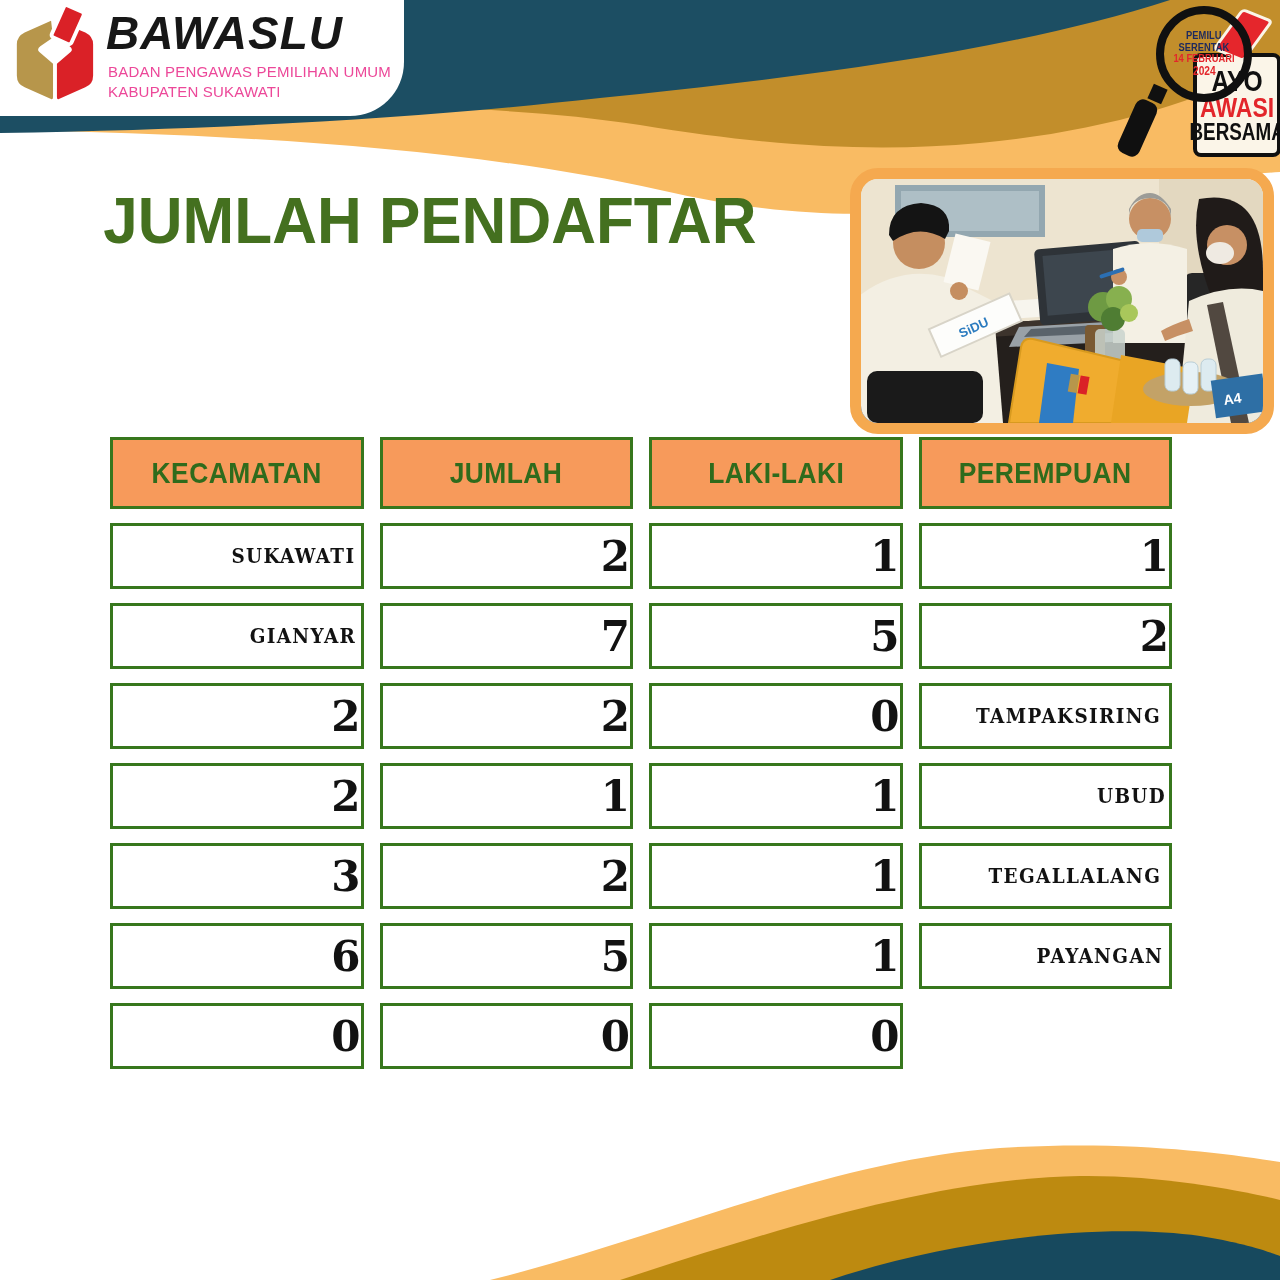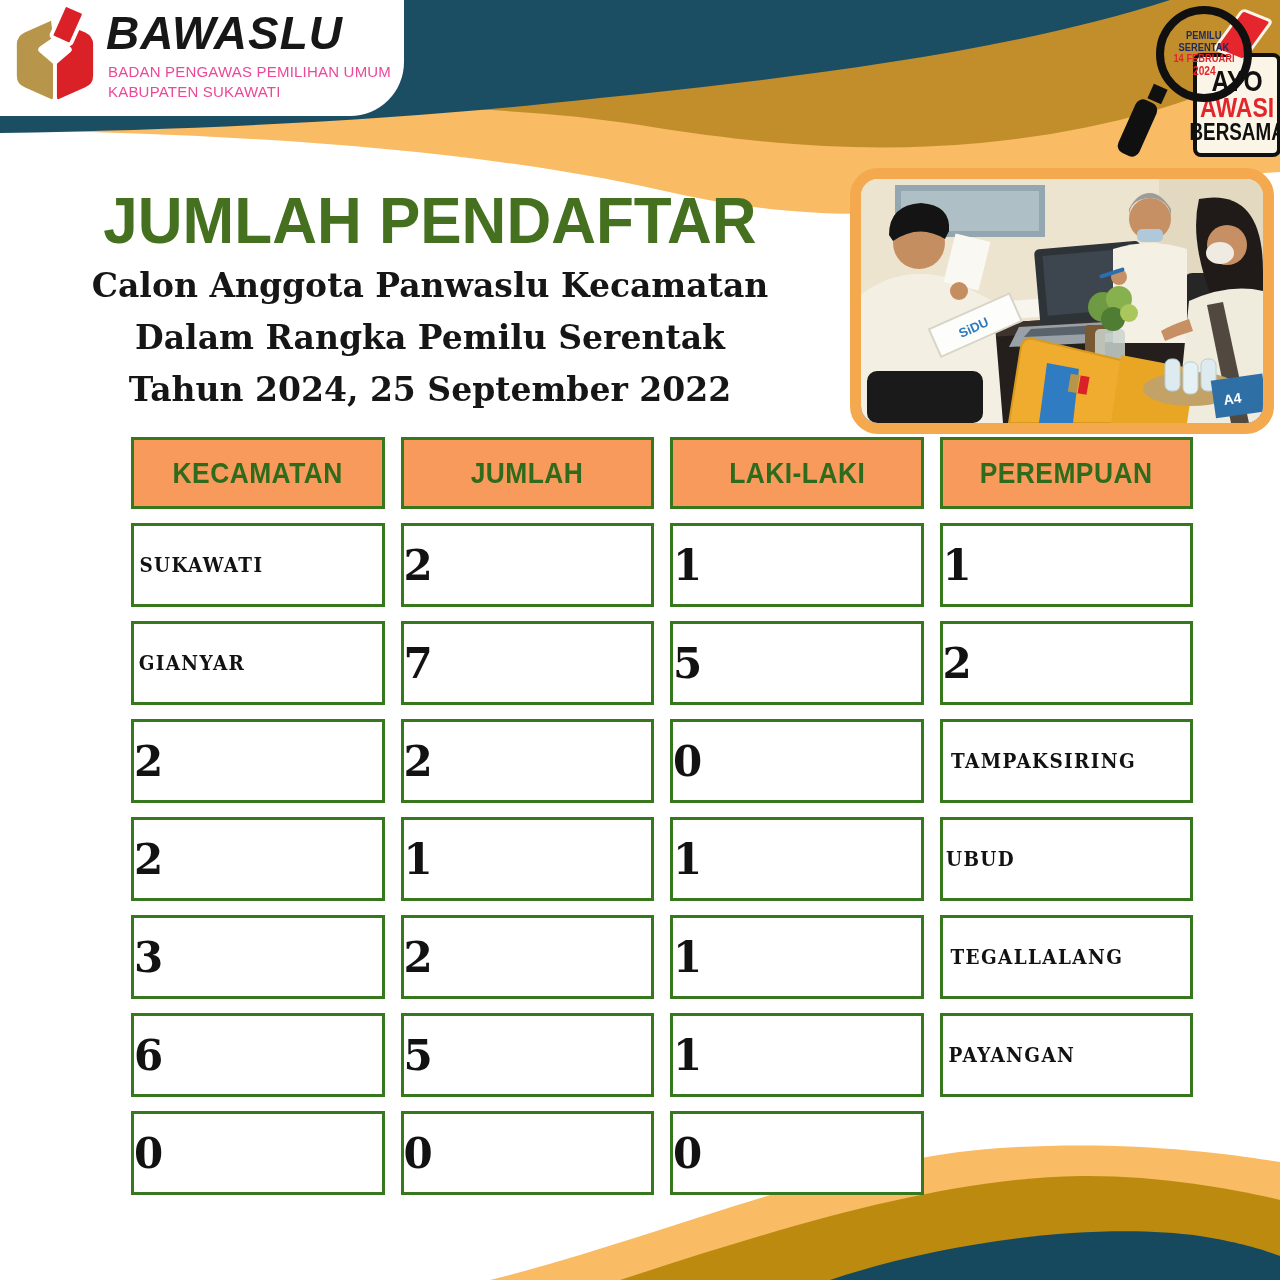--- a/index.html
+++ b/index.html
@@ -69,33 +69,33 @@
   }
   .subtitle{
     position:absolute;left:50px;top:260px;width:760px;text-align:center;z-index:2;
     font-family:"DejaVu Serif",serif;font-weight:bold;font-size:33px;color:#161616;
     line-height:1.58;
   }
 
   
   .table{
     position:absolute;left:110px;top:437px;width:1062px;z-index:2;
-    display:grid;grid-template-columns:repeat(4,1fr);column-gap:16px;row-gap:14px;margin-left:21px;
+    display:grid;grid-template-columns:repeat(4,1fr);column-gap:16px;row-gap:14px;
   }
   .th{
     height:72px;background:#F79A5B;border:3px solid #37771D;display:flex;align-items:center;
     justify-content:center;box-sizing:border-box;
   }
   .th span{
     font-weight:bold;font-size:30px;color:#2F6B1C;transform:scaleX(0.88);
     letter-spacing:0.5px;white-space:nowrap;
   }
   .td{
-    height:84px;background:#ffffff;border:3px solid #37771D;display:flex;align-items:center;
-    justify-content:flex-start;box-sizing:border-box;
+    height:66px;background:#ffffff;border:3px solid #37771D;display:flex;align-items:center;
+    justify-content:flex-end;box-sizing:border-box;
   }
   .td.label span{
     font-family:"DejaVu Serif",serif;font-weight:bold;font-size:20px;letter-spacing:1.5px;
     color:#121212;transform:scaleX(0.92);white-space:nowrap;
   }
   .td.num span{
     font-family:"DejaVu Serif",serif;font-weight:bold;font-size:42px;color:#121212;
   }
 </style>
 </head>
@@ -211,25 +211,20 @@
       <rect x="340" y="180" width="15" height="32" rx="6" fill="#DDEBF0" stroke="#B8CDD6"></rect>
 
       <g transform="rotate(-8 377 216)">
         <rect x="352" y="198" width="52" height="38" fill="#2E6FA5"></rect>
         <text x="362" y="224" font-family="Liberation Sans, sans-serif" font-size="14" font-weight="bold" fill="#ffffff">A4</text>
       </g>
     </svg>
   </div>
 
   <div class="title">JUMLAH PENDAFTAR</div>
-  <div class="subtitle">
-    <div>Calon Anggota Panwaslu Kecamatan</div>
-    <div>Dalam Rangka Pemilu Serentak</div>
-    <div>Tahun 2024, 25 September 2022</div>
-  </div>
 
   <div class="table">
       <div class="th">
         <span>KECAMATAN</span>
       </div>
       <div class="th">
         <span>JUMLAH</span>
       </div>
       <div class="th">
         <span>LAKI-LAKI</span>

